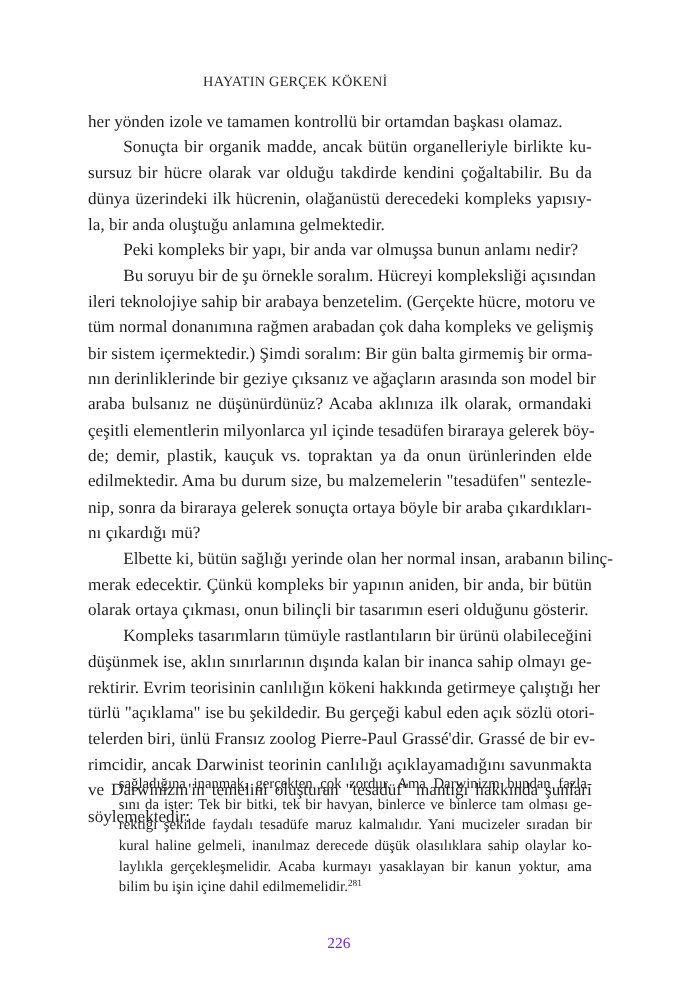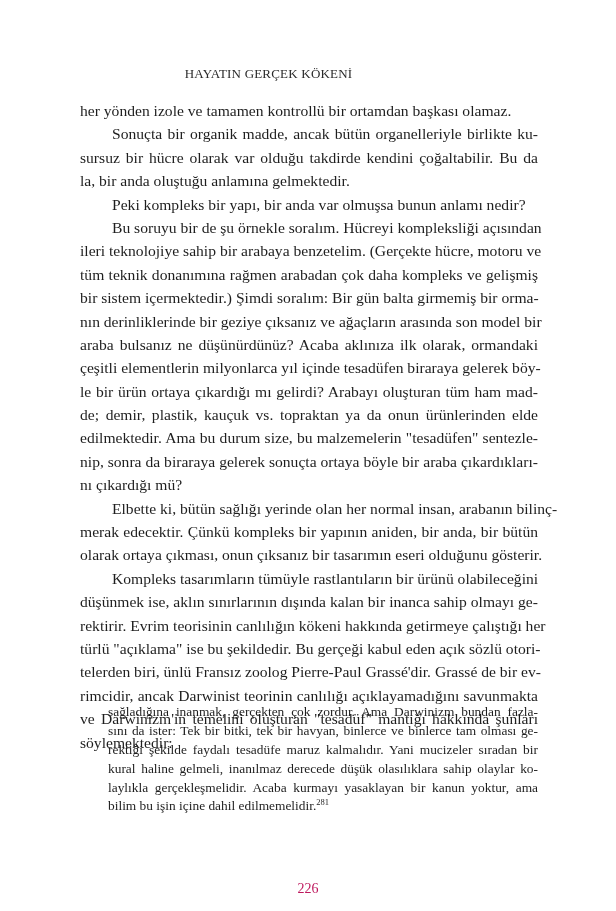--- a/index.html
+++ b/index.html
@@ -7,49 +7,49 @@
   .page { position: absolute; left: 0; top: 0; width: 616px; height: 911px; background: #ffffff; color: #1e1e1e; font-family: "Liberation Serif", "DejaVu Serif", serif; }
   .running-head { position: absolute; top: 66px; left: 0; width: 537px; text-align: center; font-size: 13px; letter-spacing: 0.2px; color: #2a2a2a; }
   .body-text { position: absolute; left: 80px; top: 99px; width: 458px; font-size: 15.6px; }
   .line { display: block; height: 23.4px; line-height: 23.4px; white-space: nowrap; text-align: justify; text-align-last: justify; }
   .line.last { text-align-last: left; }
   .line.indent { padding-left: 32px; }
   .quote { position: absolute; left: 108px; top: 703px; width: 430px; font-size: 13.4px; }
   .qline { display: block; height: 18.9px; line-height: 18.9px; white-space: nowrap; text-align: justify; text-align-last: justify; }
   .qline.last { text-align-last: left; }
   sup { font-size: 8.5px; line-height: 0; vertical-align: 5px; }
-  .page-number { position: absolute; top: 881px; left: 0; width: 616px; text-align: center; font-size: 14px; color: #be185d; }
+  .page-number { position: absolute; top: 851px; left: 0; width: 616px; text-align: center; font-size: 14px; color: #6d28d9; }
 </style>
 </head>
 <body>
 
 <div class="page">
   <div class="running-head">HAYATIN GERÇEK KÖKENİ</div>
 
   <div class="body-text" id="body-text">
       <span class="line last">her yönden izole ve tamamen kontrollü bir ortamdan başkası olamaz.</span>
       <span class="line indent">Sonuçta bir organik madde, ancak bütün organelleriyle birlikte ku-</span>
       <span class="line">sursuz bir hücre olarak var olduğu takdirde kendini çoğaltabilir. Bu da</span>
+      <span class="line">dünya üzerindeki ilk hücrenin, olağanüstü derecedeki kompleks yapısıy-</span>
       <span class="line last">la, bir anda oluştuğu anlamına gelmektedir.</span>
       <span class="line indent last">Peki kompleks bir yapı, bir anda var olmuşsa bunun anlamı nedir?</span>
       <span class="line indent">Bu soruyu bir de şu örnekle soralım. Hücreyi kompleksliği açısından</span>
       <span class="line">ileri teknolojiye sahip bir arabaya benzetelim. (Gerçekte hücre, motoru ve</span>
-      <span class="line">tüm teknik donanımına rağmen arabadan çok daha kompleks ve gelişmiş</span>
+      <span class="line">tüm normal donanımına rağmen arabadan çok daha kompleks ve gelişmiş</span>
       <span class="line">bir sistem içermektedir.) Şimdi soralım: Bir gün balta girmemiş bir orma-</span>
       <span class="line">nın derinliklerinde bir geziye çıksanız ve ağaçların arasında son model bir</span>
       <span class="line">araba bulsanız ne düşünürdünüz? Acaba aklınıza ilk olarak, ormandaki</span>
       <span class="line">çeşitli elementlerin milyonlarca yıl içinde tesadüfen biraraya gelerek böy-</span>
-      <span class="line">le bir ürün ortaya çıkardığı mı gelirdi? Arabayı oluşturan tüm ham mad-</span>
       <span class="line">de; demir, plastik, kauçuk vs. topraktan ya da onun ürünlerinden elde</span>
       <span class="line">edilmektedir. Ama bu durum size, bu malzemelerin "tesadüfen" sentezle-</span>
       <span class="line">nip, sonra da biraraya gelerek sonuçta ortaya böyle bir araba çıkardıkları-</span>
       <span class="line last">nı çıkardığı mü?</span>
       <span class="line indent">Elbette ki, bütün sağlığı yerinde olan her normal insan, arabanın bilinç-</span>
       <span class="line">merak edecektir. Çünkü kompleks bir yapının aniden, bir anda, bir bütün</span>
-      <span class="line last">olarak ortaya çıkması, onun çıksanız bir tasarımın eseri olduğunu gösterir.</span>
+      <span class="line last">olarak ortaya çıkması, onun bilinçli bir tasarımın eseri olduğunu gösterir.</span>
       <span class="line indent">Kompleks tasarımların tümüyle rastlantıların bir ürünü olabileceğini</span>
       <span class="line">düşünmek ise, aklın sınırlarının dışında kalan bir inanca sahip olmayı ge-</span>
       <span class="line">rektirir. Evrim teorisinin canlılığın kökeni hakkında getirmeye çalıştığı her</span>
       <span class="line">türlü "açıklama" ise bu şekildedir. Bu gerçeği kabul eden açık sözlü otori-</span>
       <span class="line">telerden biri, ünlü Fransız zoolog Pierre-Paul Grassé'dir. Grassé de bir ev-</span>
       <span class="line">rimcidir, ancak Darwinist teorinin canlılığı açıklayamadığını savunmakta</span>
       <span class="line">ve Darwinizm'in temelini oluşturan "tesadüf" mantığı hakkında şunları</span>
       <span class="line last">söylemektedir:</span>
     </div>
 

